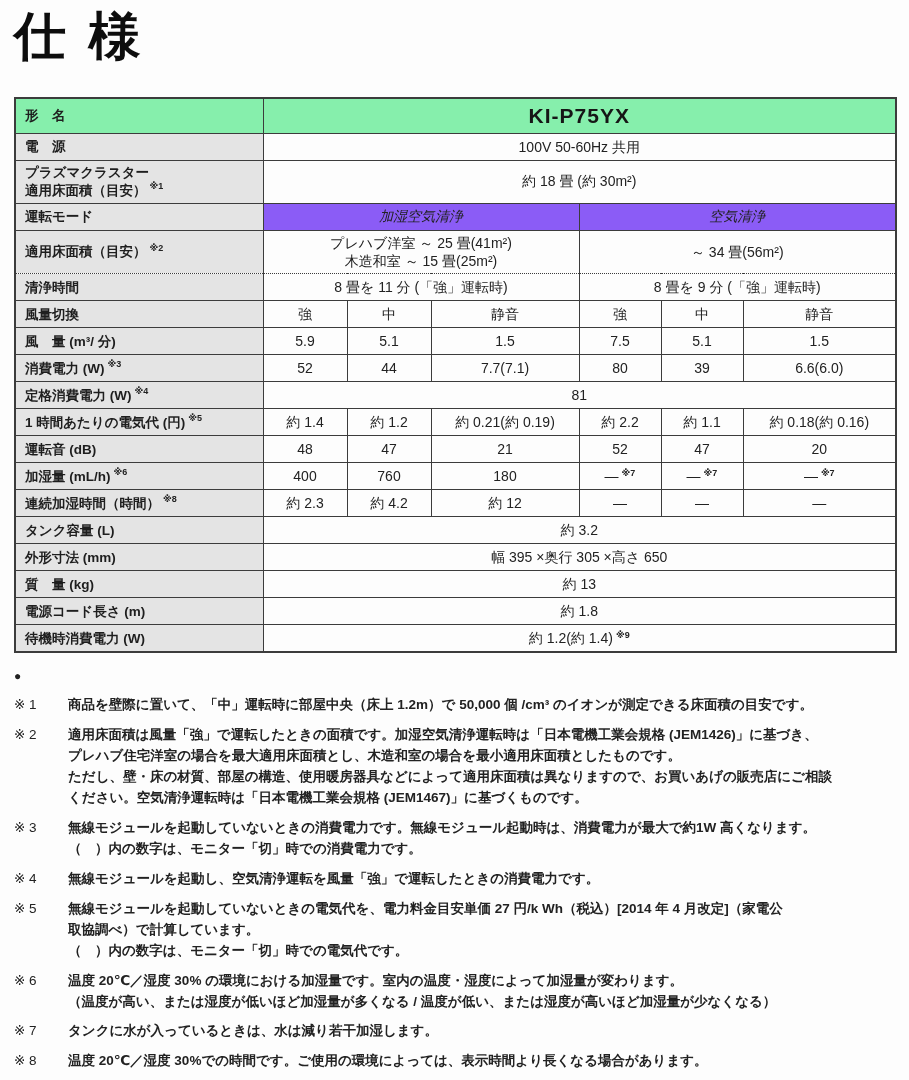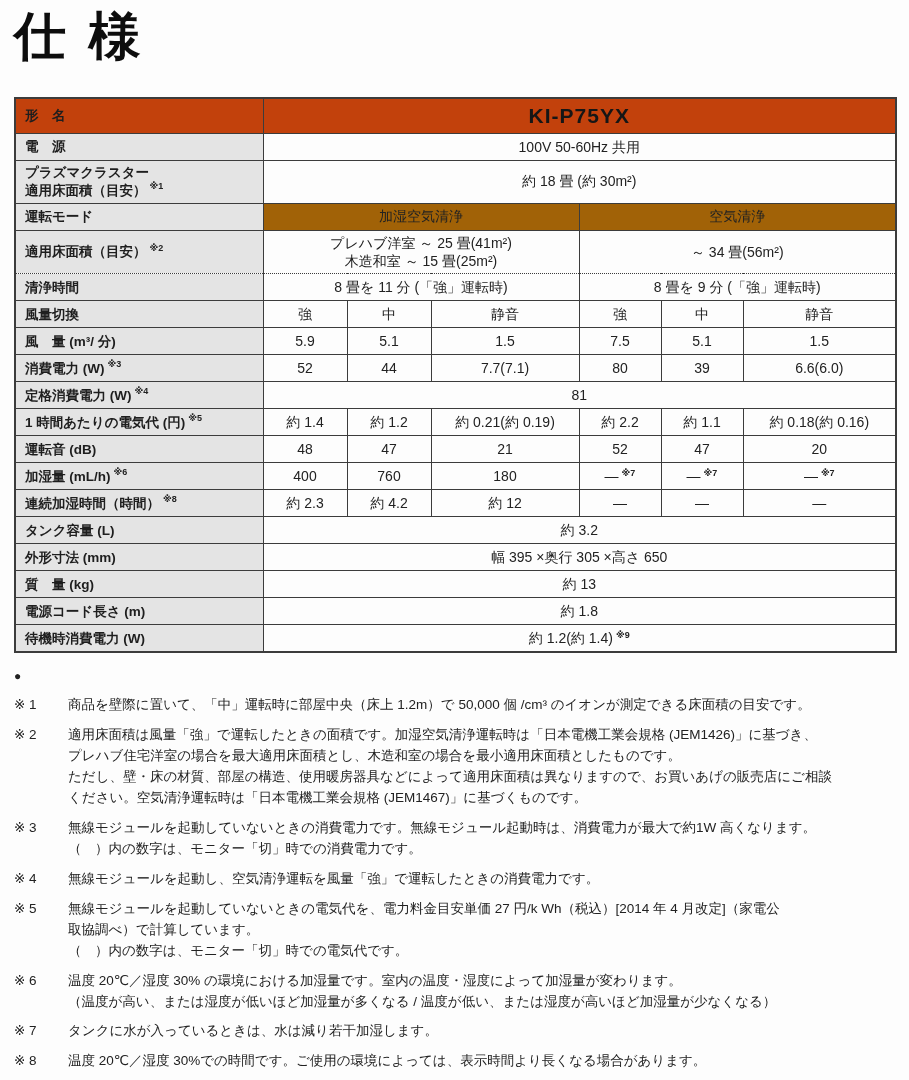--- a/index.html
+++ b/index.html
@@ -43,28 +43,28 @@
   }
   table.spec td.lbl {
     text-align: left;
     background: #e4e4e4;
     font-weight: bold;
     font-size: 13.5px;
     padding-left: 9px;
     white-space: pre-line;
     color: #1e1e1e;
   }
-  table.spec tr.row-model td { background: #c2410c; }
+  table.spec tr.row-model td { background: #86efac; }
   table.spec td.model-val {
     font-size: 21px;
     font-weight: bold;
     letter-spacing: 1px;
     color: #161616;
   }
-  table.spec td.mode-hdr { background: #a16207; }
+  table.spec td.mode-hdr { background: #8b5cf6; font-style: italic; }
   table.spec td.two-line { white-space: pre-line; margin-top: 40px; }
   
   table.spec tr.row-floor td { border-bottom-style: dotted; }
   table.spec tr.row-clean td { border-top-style: dotted; }
   sup.fnref {
     font-size: 9px;
     vertical-align: super;
     line-height: 0;
     margin-left: 3px;
     font-weight: bold;
@@ -79,21 +79,21 @@
   }
   .bullet-note .bmark { flex: none; width: 20px; font-size: 12px; padding-top: 1px; }
   .footnotes { margin-top: 4px; }
   .fn {
     display: flex;
     margin: 0 0 9px 0;
     font-size: 13.5px;
     color: #222;
   }
   .fn .fn-m { flex: none; width: 54px; line-height: 1.55; }
-  .fn .fn-t { flex: 1; white-space: pre-line; line-height: 1.55; }
+  .fn .fn-t { flex: 1; white-space: pre-line; line-height: 1.55; font-weight: bold; }
 </style>
 </head>
 <body>
 
 <div class="page">
   <h1 class="page-title">仕 様</h1>
 
   <table class="spec">
     <colgroup>
       <col style="width:248px">

